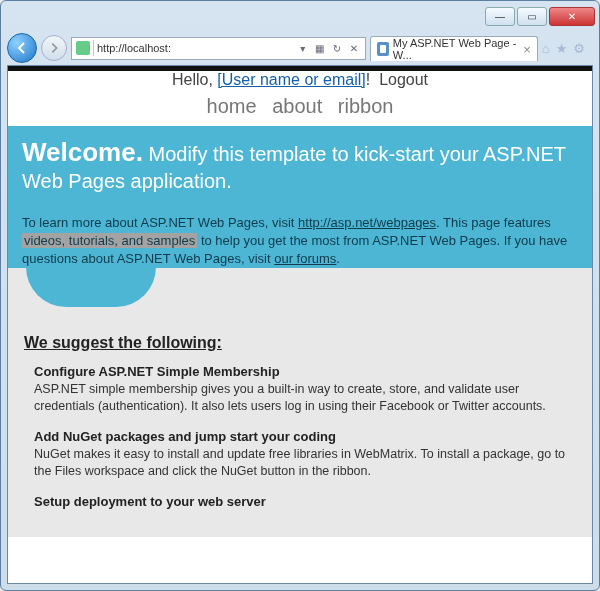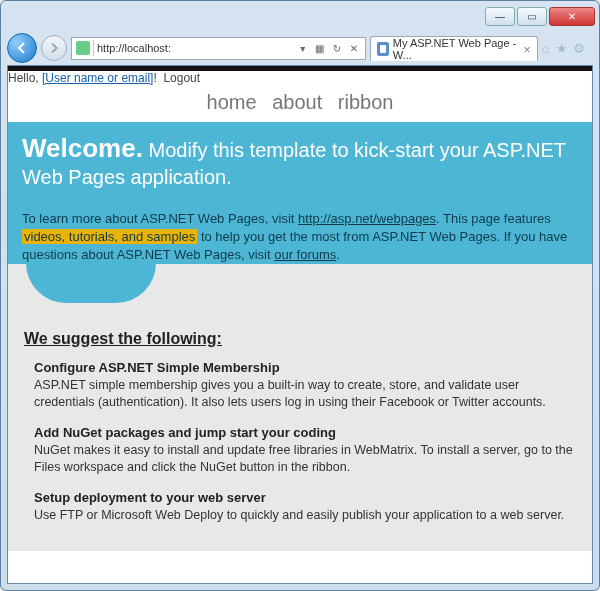--- a/index.html
+++ b/index.html
@@ -110,22 +110,22 @@
 .page { height:100%; overflow:hidden; }
 .logo {
   text-align:center;
   font-size:32px;
   font-weight:400;
   color:#c7c7c7;
   padding: 8px 0 4px;
   letter-spacing:-1px;
 }
 .hello-line {
-  text-align:left;
-  font-size:12px;
+  text-align:center;
+  font-size:16px;
   color:#444;
   padding-bottom:6px;
 }
 .hello-line a { color:#1460aa; text-decoration:underline; }
 .navmenu {
   text-align:center;
   font-size:20px;
   color:#777;
   letter-spacing:0;
   padding-bottom:8px;
@@ -142,21 +142,21 @@
 .hero-sub .bold { font-weight:600; font-size:26px; }
 
 .teal-body {
   background:#4db6d5;
   color:#0f3b4a;
   font-size:13px;
   padding: 6px 14px 0 14px;
   line-height:1.4;
 }
 .teal-body a { color:#0f3b4a; text-decoration:underline; }
-.teal-body .hl { background:#eab308; padding:0 2px; }
+.teal-body .hl { background:#a3a3a3; padding:0 2px; }
 
 .suggest {
   background:#e8e8e8;
   padding: 14px 16px 14px;
   color:#222;
 }
 .suggest h3 { font-size:16px; font-weight:bold; margin: 12px 0 12px; text-decoration: underline; }
 .sitem { margin-bottom:14px; padding-left:10px; }
 .sitem h4 { font-size:13px; font-weight:bold; margin-bottom:2px; }
 .sitem p { font-size:12.5px; line-height:1.35; color:#333; }
@@ -242,24 +242,23 @@
 
         <div class="suggest">
           <h3>We suggest the following:</h3>
 
           <div class="sitem">
             <h4>Configure ASP.NET Simple Membership</h4>
             <p>ASP.NET simple membership gives you a built-in way to create, store, and validate user credentials (authentication). It also lets users log in using their Facebook or Twitter accounts.</p>
           </div>
           <div class="sitem">
             <h4>Add NuGet packages and jump start your coding</h4>
-            <p>NuGet makes it easy to install and update free libraries in WebMatrix. To install a server, go to the Files workspace and click the NuGet button in the ribbon.</p>
+            <p>NuGet makes it easy to install and update free libraries in WebMatrix. To install a package, go to the Files workspace and click the NuGet button in the ribbon.</p>
           </div>
           <div class="sitem">
             <h4>Setup deployment to your web server</h4>
-            <p>Use FTP or Microsoft Web Deploy to quickly and easily publish your application to a web server.</p>
           </div>
         </div>
       </div>
 
     </div>
   </div>
 </div>
 
 </body></html>

